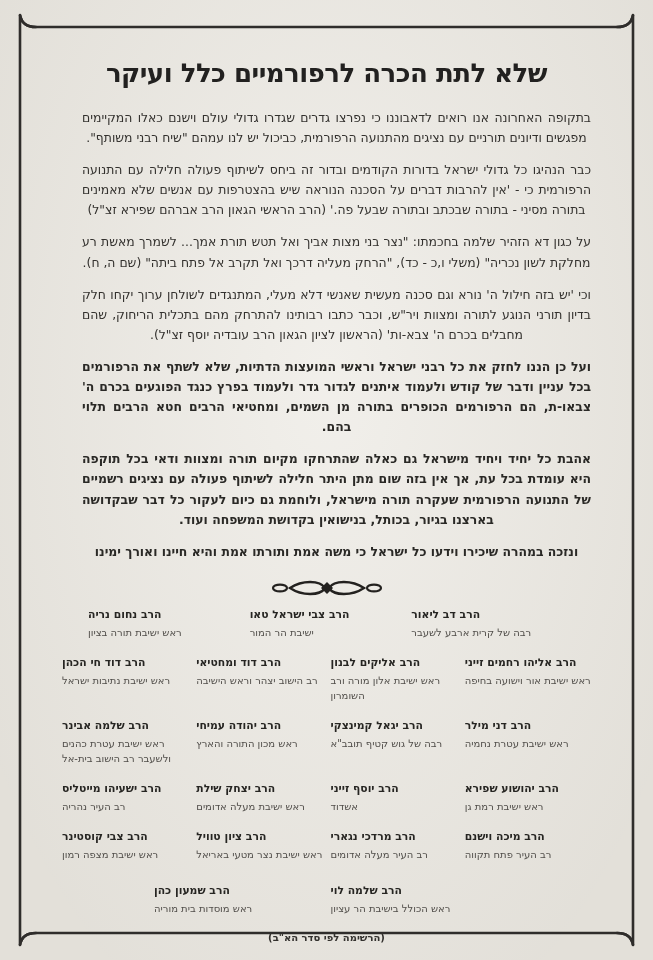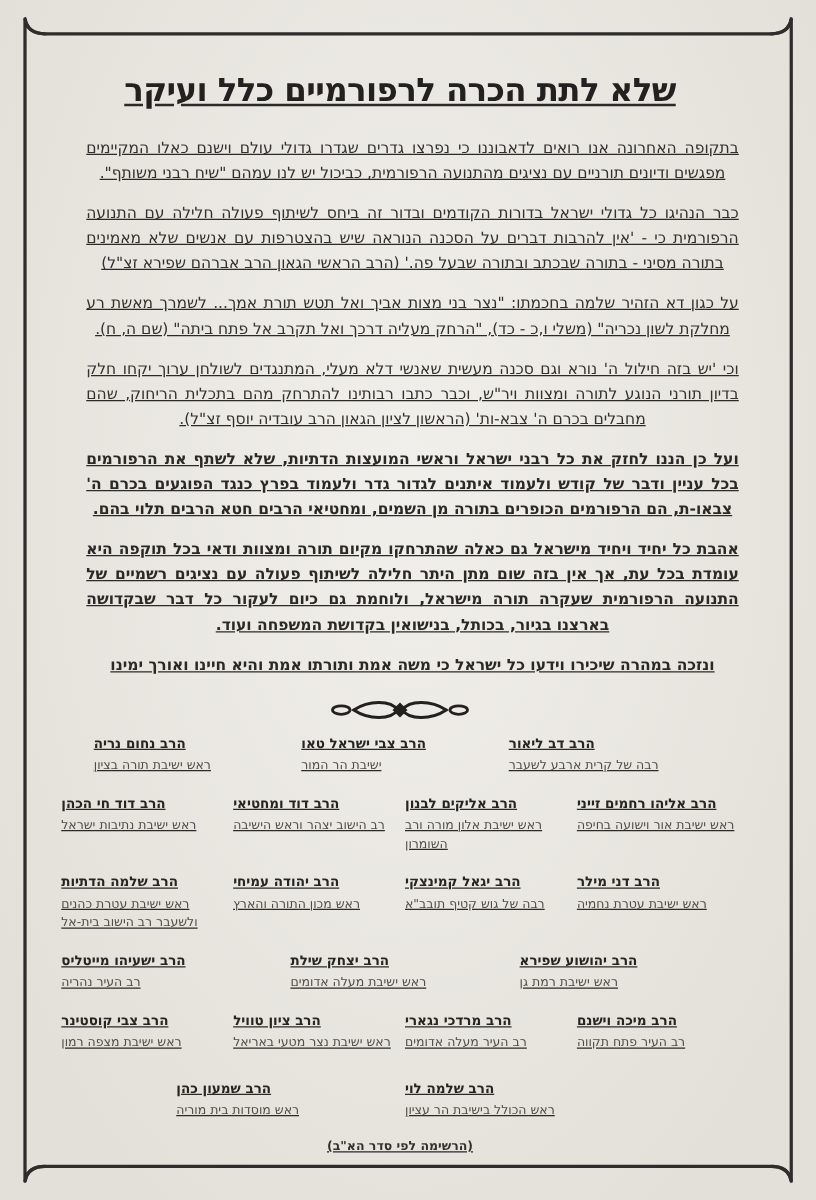--- a/index.html
+++ b/index.html
@@ -13,24 +13,23 @@
   }
   .page{
     position:absolute;inset:0;
     background:
       radial-gradient(ellipse at 50% 40%, rgba(255,255,255,0.35), rgba(0,0,0,0.03) 85%),
       #eae7e0;
   }
   svg.frame{position:absolute;left:0;top:0;pointer-events:none;}
   .content{
     position:absolute;
-    left:45px;right:58px;top:44px;
+    left:58px;right:58px;top:44px;
     direction:rtl;
     text-align:center;
-    text-decoration:underline;
   }
   .title{
     font-weight:bold;
     font-size:26px;
     letter-spacing:-0.5px;
     color:#222120;
     margin:14px 0 20px 0;
   }
   .paras{ text-align:justify;margin-left:20px; }
   .para{
@@ -154,32 +153,36 @@
         </div>
         <div class="sig-cell">
           <div class="sig-name">הרב יגאל קמינצקי</div>
           <div class="sig-title">רבה של גוש קטיף תובב"א</div>
         </div>
         <div class="sig-cell">
           <div class="sig-name">הרב יהודה עמיחי</div>
           <div class="sig-title">ראש מכון התורה והארץ</div>
         </div>
         <div class="sig-cell">
-          <div class="sig-name">הרב שלמה הדתיות</div>
+          <div class="sig-name">הרב שלמה אבינר</div>
           <div class="sig-title">ראש ישיבת עטרת כהנים</div>
           <div class="sig-title">ולשעבר רב הישוב בית-אל</div>
         </div>
       </div>
 
       <div class="sig-row">
         <div class="sig-cell">
           <div class="sig-name">הרב יהושוע שפירא</div>
           <div class="sig-title">ראש ישיבת רמת גן</div>
         </div>
         <div class="sig-cell">
+          <div class="sig-name">הרב יוסף זייני</div>
+          <div class="sig-title">אשדוד</div>
+        </div>
+        <div class="sig-cell">
           <div class="sig-name">הרב יצחק שילת</div>
           <div class="sig-title">ראש ישיבת מעלה אדומים</div>
         </div>
         <div class="sig-cell">
           <div class="sig-name">הרב ישעיהו מייטליס</div>
           <div class="sig-title">רב העיר נהריה</div>
         </div>
       </div>
 
       <div class="sig-row">

